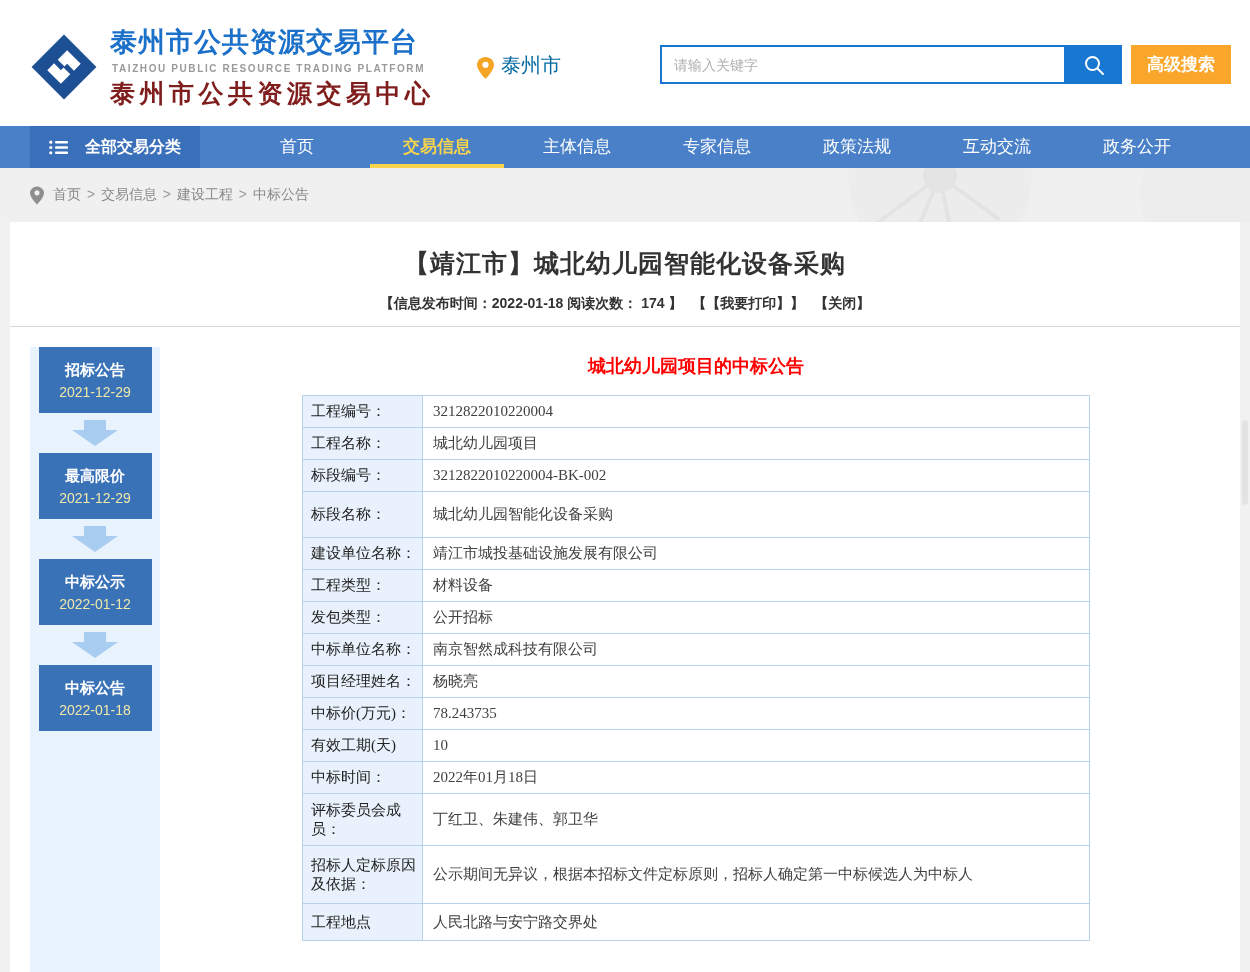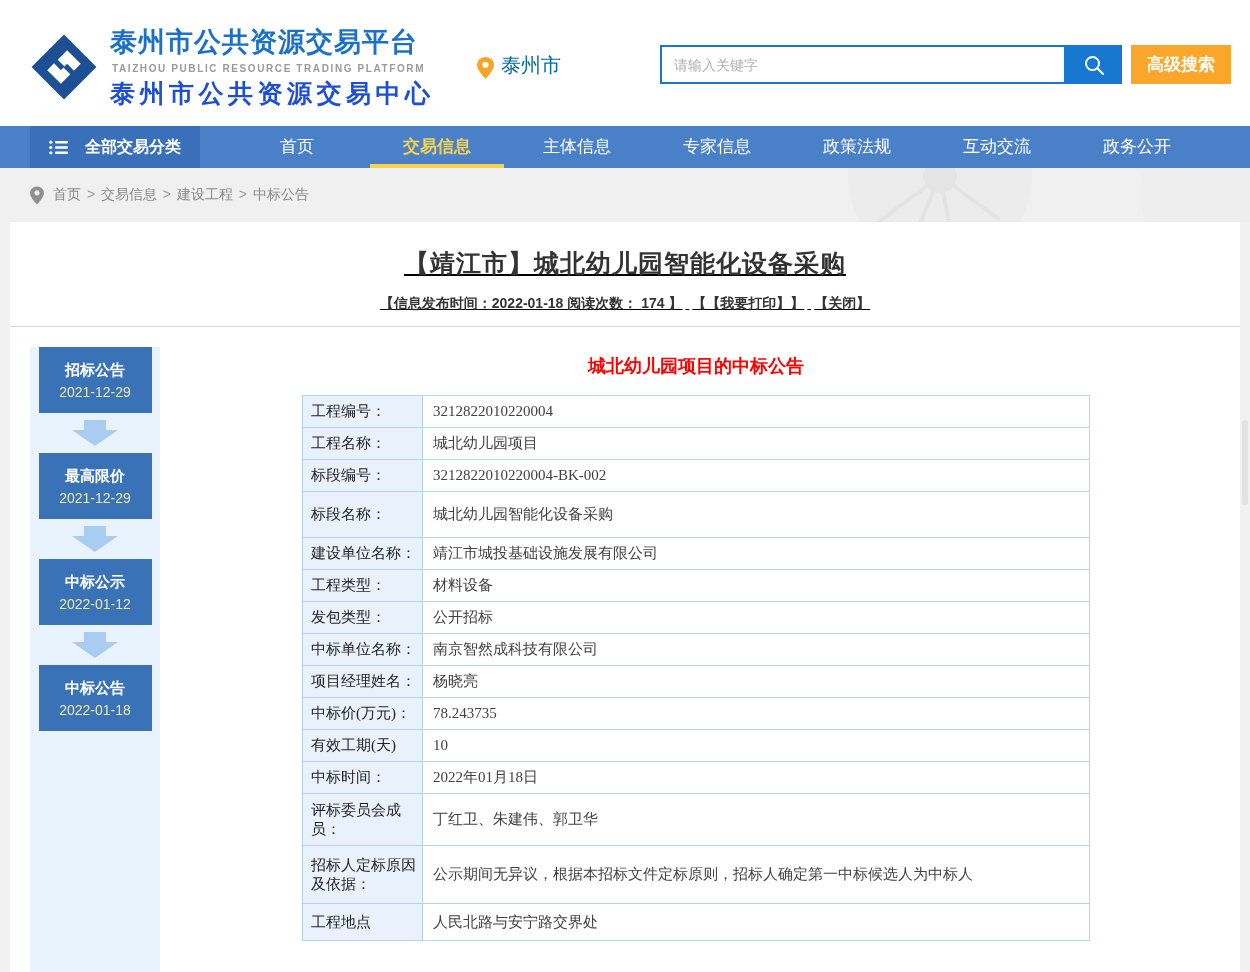--- a/index.html
+++ b/index.html
@@ -5,21 +5,21 @@
   * { margin:0; padding:0; box-sizing:border-box; }
   body { font-family:"Liberation Sans", sans-serif; }
   .page { position:relative; width:1250px; height:972px; background:#f1f1f1; overflow:hidden; }
 
   
   .topbar { position:absolute; left:0; top:0; width:1250px; height:126px; background:#ffffff; }
   .brand { position:absolute; left:27px; top:24px; display:flex; align-items:center; cursor:pointer; }
   .logo-mark { margin-right:9px; }
   .brand-cn  { font-size:27px; font-weight:bold; color:#1b70c9; letter-spacing:1px; }
   .brand-en  { font-size:10px; font-weight:bold; color:#9a9a9a; letter-spacing:1.6px; margin:3px 0 3px 2px; }
-  .brand-cn2 { font-size:25px; font-weight:bold; color:#1d4ed8; letter-spacing:4.5px; }
+  .brand-cn2 { font-size:25px; font-weight:bold; color:#7f1d1d; letter-spacing:4.5px; }
   .city { position:absolute; left:477px; top:52px; display:flex; align-items:flex-end; gap:7px;
           font-size:20px; color:#0369a1; cursor:pointer; }
   .search { position:absolute; left:660px; top:45px; display:flex; align-items:stretch; height:39px; }
   .search input { width:406px; height:39px; border:2px solid #1777d1; outline:none; padding:0 12px;
                   font-size:14px; color:#333; font-family:"Liberation Sans", sans-serif; }
   .search input::placeholder { color:#b0b0b0; }
   .search-btn { width:56px; height:39px; background:#1777d1; border:none; cursor:pointer;
                 display:flex; align-items:center; justify-content:center; }
   .adv-btn { margin-left:9px; width:100px; height:39px; background:#f9a62a; border:none; color:#fff;
              font-size:17px; font-weight:bold; cursor:pointer; font-family:"Liberation Sans", sans-serif; }
@@ -39,21 +39,21 @@
   
   .crumb-strip { position:absolute; left:0; top:168px; width:1250px; height:54px; background:#f0f0f0;
                  overflow:hidden; }
   .watermark { position:absolute; left:810px; top:0; }
   .crumb { position:absolute; left:30px; top:0; height:54px; display:flex; align-items:center; gap:9px;
            font-size:14px; color:#888; }
   .crumb-link { color:#888; cursor:pointer; }
   .crumb-sep { color:#999; margin:0 2px; }
 
   
-  .card { position:absolute; left:10px; top:222px; width:1230px; height:750px; background:#ffffff;text-decoration:underline; }
+  .card { position:absolute; left:10px; top:222px; width:1230px; height:750px; background:#ffffff; }
   .page-title { text-align:center; padding-top:25px; font-size:25px; font-weight:bold; color:#333;
                 letter-spacing:1px; }
   .meta { text-align:center; margin-top:15px; font-size:14px; font-weight:bold; color:#333; }
   .meta .link { cursor:pointer; }
   .meta span { margin:0 3px; }
   .divider { margin-top:13px; height:1px; background:#d8d8d8; width:100%; }
 
   
   .timeline { position:absolute; left:20px; top:125px; bottom:0; width:130px; background:#e9f3fd;
               display:flex; flex-direction:column; align-items:center; }

